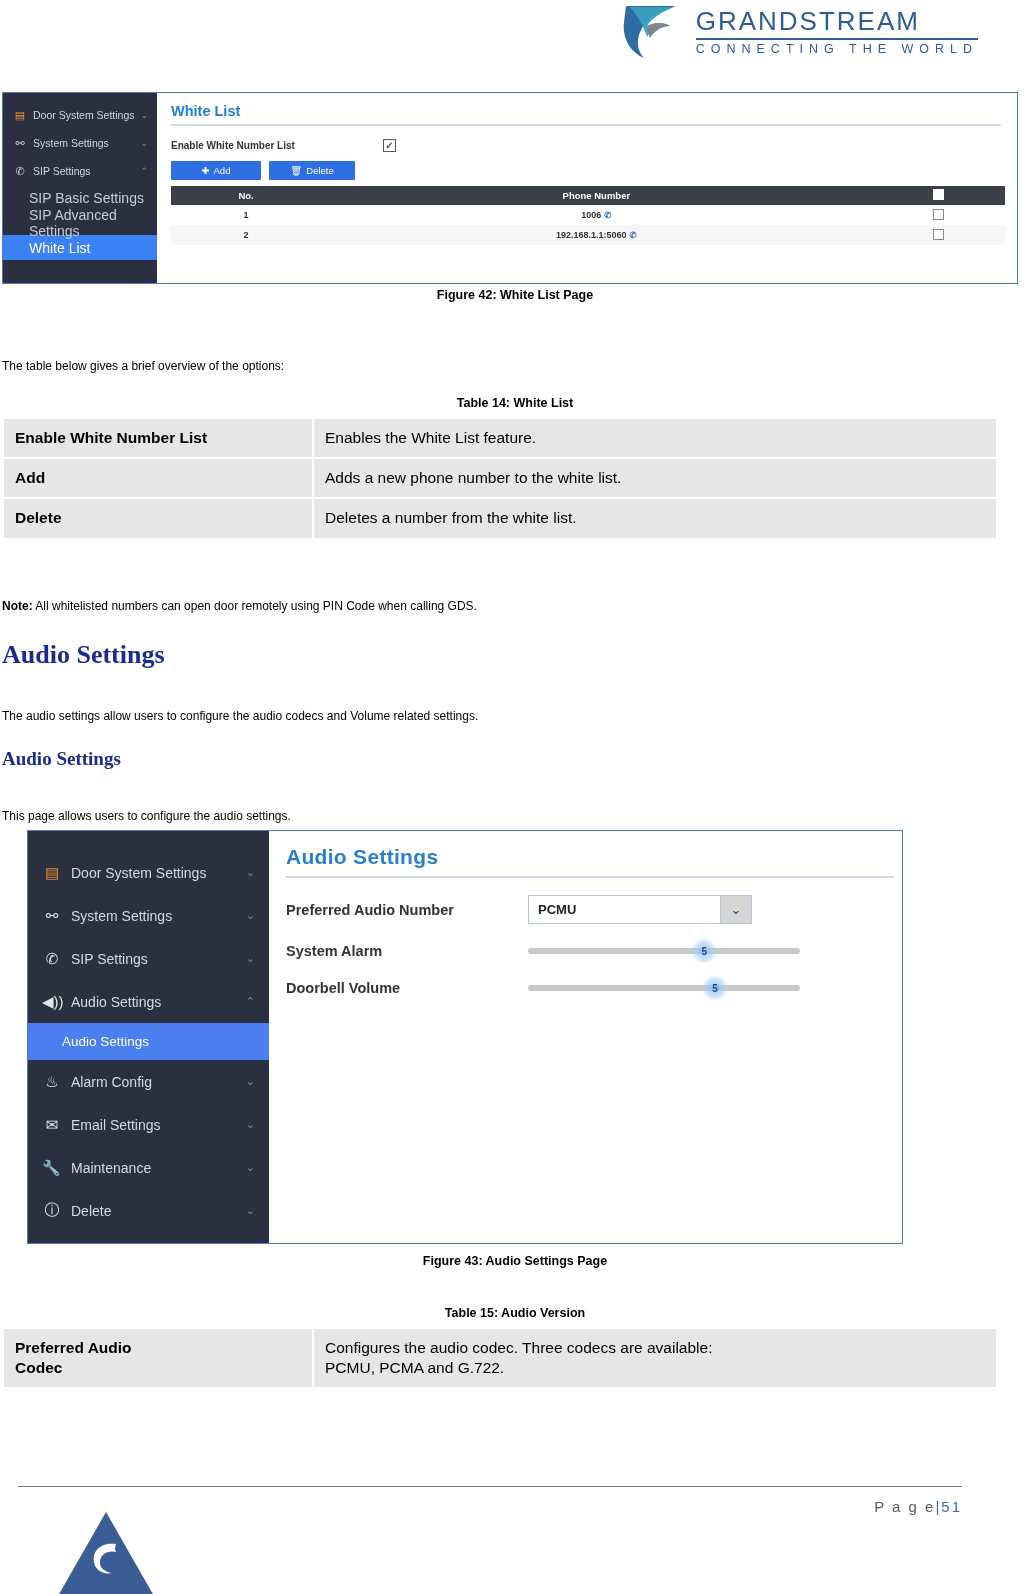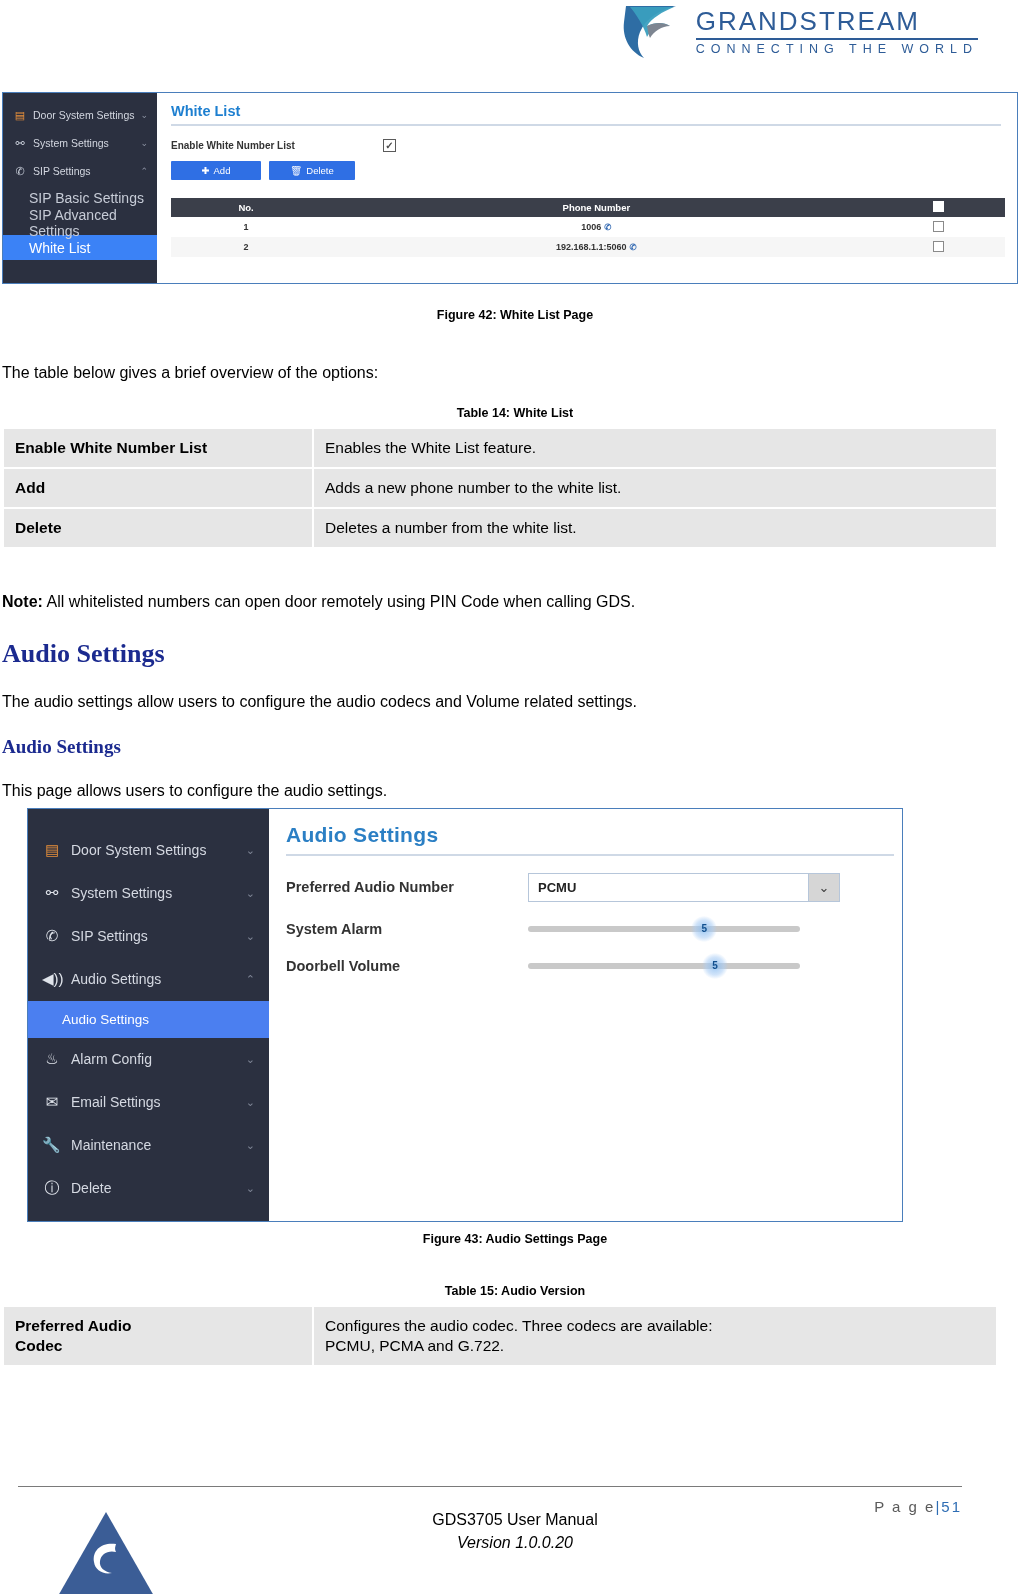--- a/index.html
+++ b/index.html
@@ -90,42 +90,42 @@
   }
   .wl-btns { display:flex; gap:8px; margin-top: 9px; }
   .btn {
     background:#2f6fe4; color:#fff; border:none;
     font-size: 9.5px; height: 19px; display:flex; align-items:center;
     justify-content:center; gap:4px; border-radius:1px;
   }
   .btn.add { width: 90px; }
   .btn.del { width: 86px; }
 
-  .wl-table { width: 100%; margin-top: 18px; border-collapse: collapse; }
+  .wl-table { width: 100%; margin-top: 6px; border-collapse: collapse; }
   .wl-table th {
     background:#3b3f4a; color:#fff; font-size:9.5px; font-weight:bold;
     height: 19px;
   }
   .wl-table td { font-size: 9px; height: 20px; text-align:center; color:#333; font-weight:600;}
   .wl-table tr.odd td { background:#fff; }
   .wl-table tr.even td { background:#f6f6f6; }
   .wl-table .c-no { width: 18%; }
   .wl-table .c-num { width: 66%; }
   .wl-table .c-chk { width: 16%; }
   .chk-hdr { width:11px; height:11px; background:#fff; display:inline-block; }
   .chk-cell { width:11px;height:11px;border:1px solid #8a8a8a;background:#fff;display:inline-block;}
   .ph-ic { color:#3b6fb5; font-size:8.5px; margin-left:3px; }
 
   
   .fig-cap {
     text-align:center; font-size: 12.5px; font-weight:bold;
-    margin-top: 24px;
+    margin-top: 4px;
   }
   .para {
-    font-size: 16px; margin: 0 0 0 2px; line-height: 1.35;
+    font-size: 12px; margin: 16px 0 0 2px; line-height: 1.35;
   }
   .tbl-cap { text-align:center; font-size:12.5px; font-weight:bold; }
 
   
   .desc {
     width: 996px; border-collapse: collapse; margin-left: 2px;
     background:#e6e6e6;
   }
   .desc td {
     border: 2px solid #ffffff;
@@ -159,21 +159,21 @@
   .as-nav .sub.active { background:#4b7ff0; color:#fff; }
 
   .as-body { padding: 14px 0 0 17px; }
   .as-title {
     color:#2b7fc4; font-size: 21px; font-weight:bold; letter-spacing:.3px;
     padding-bottom: 7px; border-bottom: 2px solid #cfd9e6; margin-right: 8px;
   }
   .as-row { display:flex; align-items:center; margin-top: 17px; }
   .as-row .lbl { width: 242px; font-size: 14.5px; color:#333; font-weight:600;}
   .select {
-    width: 312px; height: 29px; border:1px solid #b6c6da; background:#fff;
+    width: 224px; height: 29px; border:1px solid #b6c6da; background:#fff;
     display:flex; align-items:center; position:relative;
   }
   .select .val { font-size:13px; padding-left:9px; color:#222; font-weight:600;}
   .select .arrow {
     position:absolute; right:0; top:0; width:31px; height:27px;
     background:#d6d6d6; border-left:1px solid #b6c6da;
     display:flex; align-items:center; justify-content:center;
     font-size: 13px; color:#3a3a3a;
   }
   .slider { width: 272px; height: 20px; position: relative; display:flex; align-items:center;}
@@ -440,17 +440,13 @@
 
 <div class="footer">
   <div class="foot-rule"></div>
   <div class="page-no">
     <span>P a g e</span><span class="bar">|</span><span class="n">51</span>
   </div>
   <svg class="foot-tri" viewBox="0 0 96 84">
     <polygon points="48,0 96,84 0,84" fill="#3b5d96"></polygon>
     <path d="M58 32 C44 30 34 38 36 50 C37 58 45 63 54 61 C46 60 41 55 42 49 C43 42 50 38 58 40 C56 36 58 33 58 32 Z" fill="#ffffff"></path>
   </svg>
-  <div class="foot-center">
-    <div>GDS3705 User Manual</div>
-    <div class="ver">Version 1.0.0.20</div>
-  </div>
 </div>
 
 </body></html>

